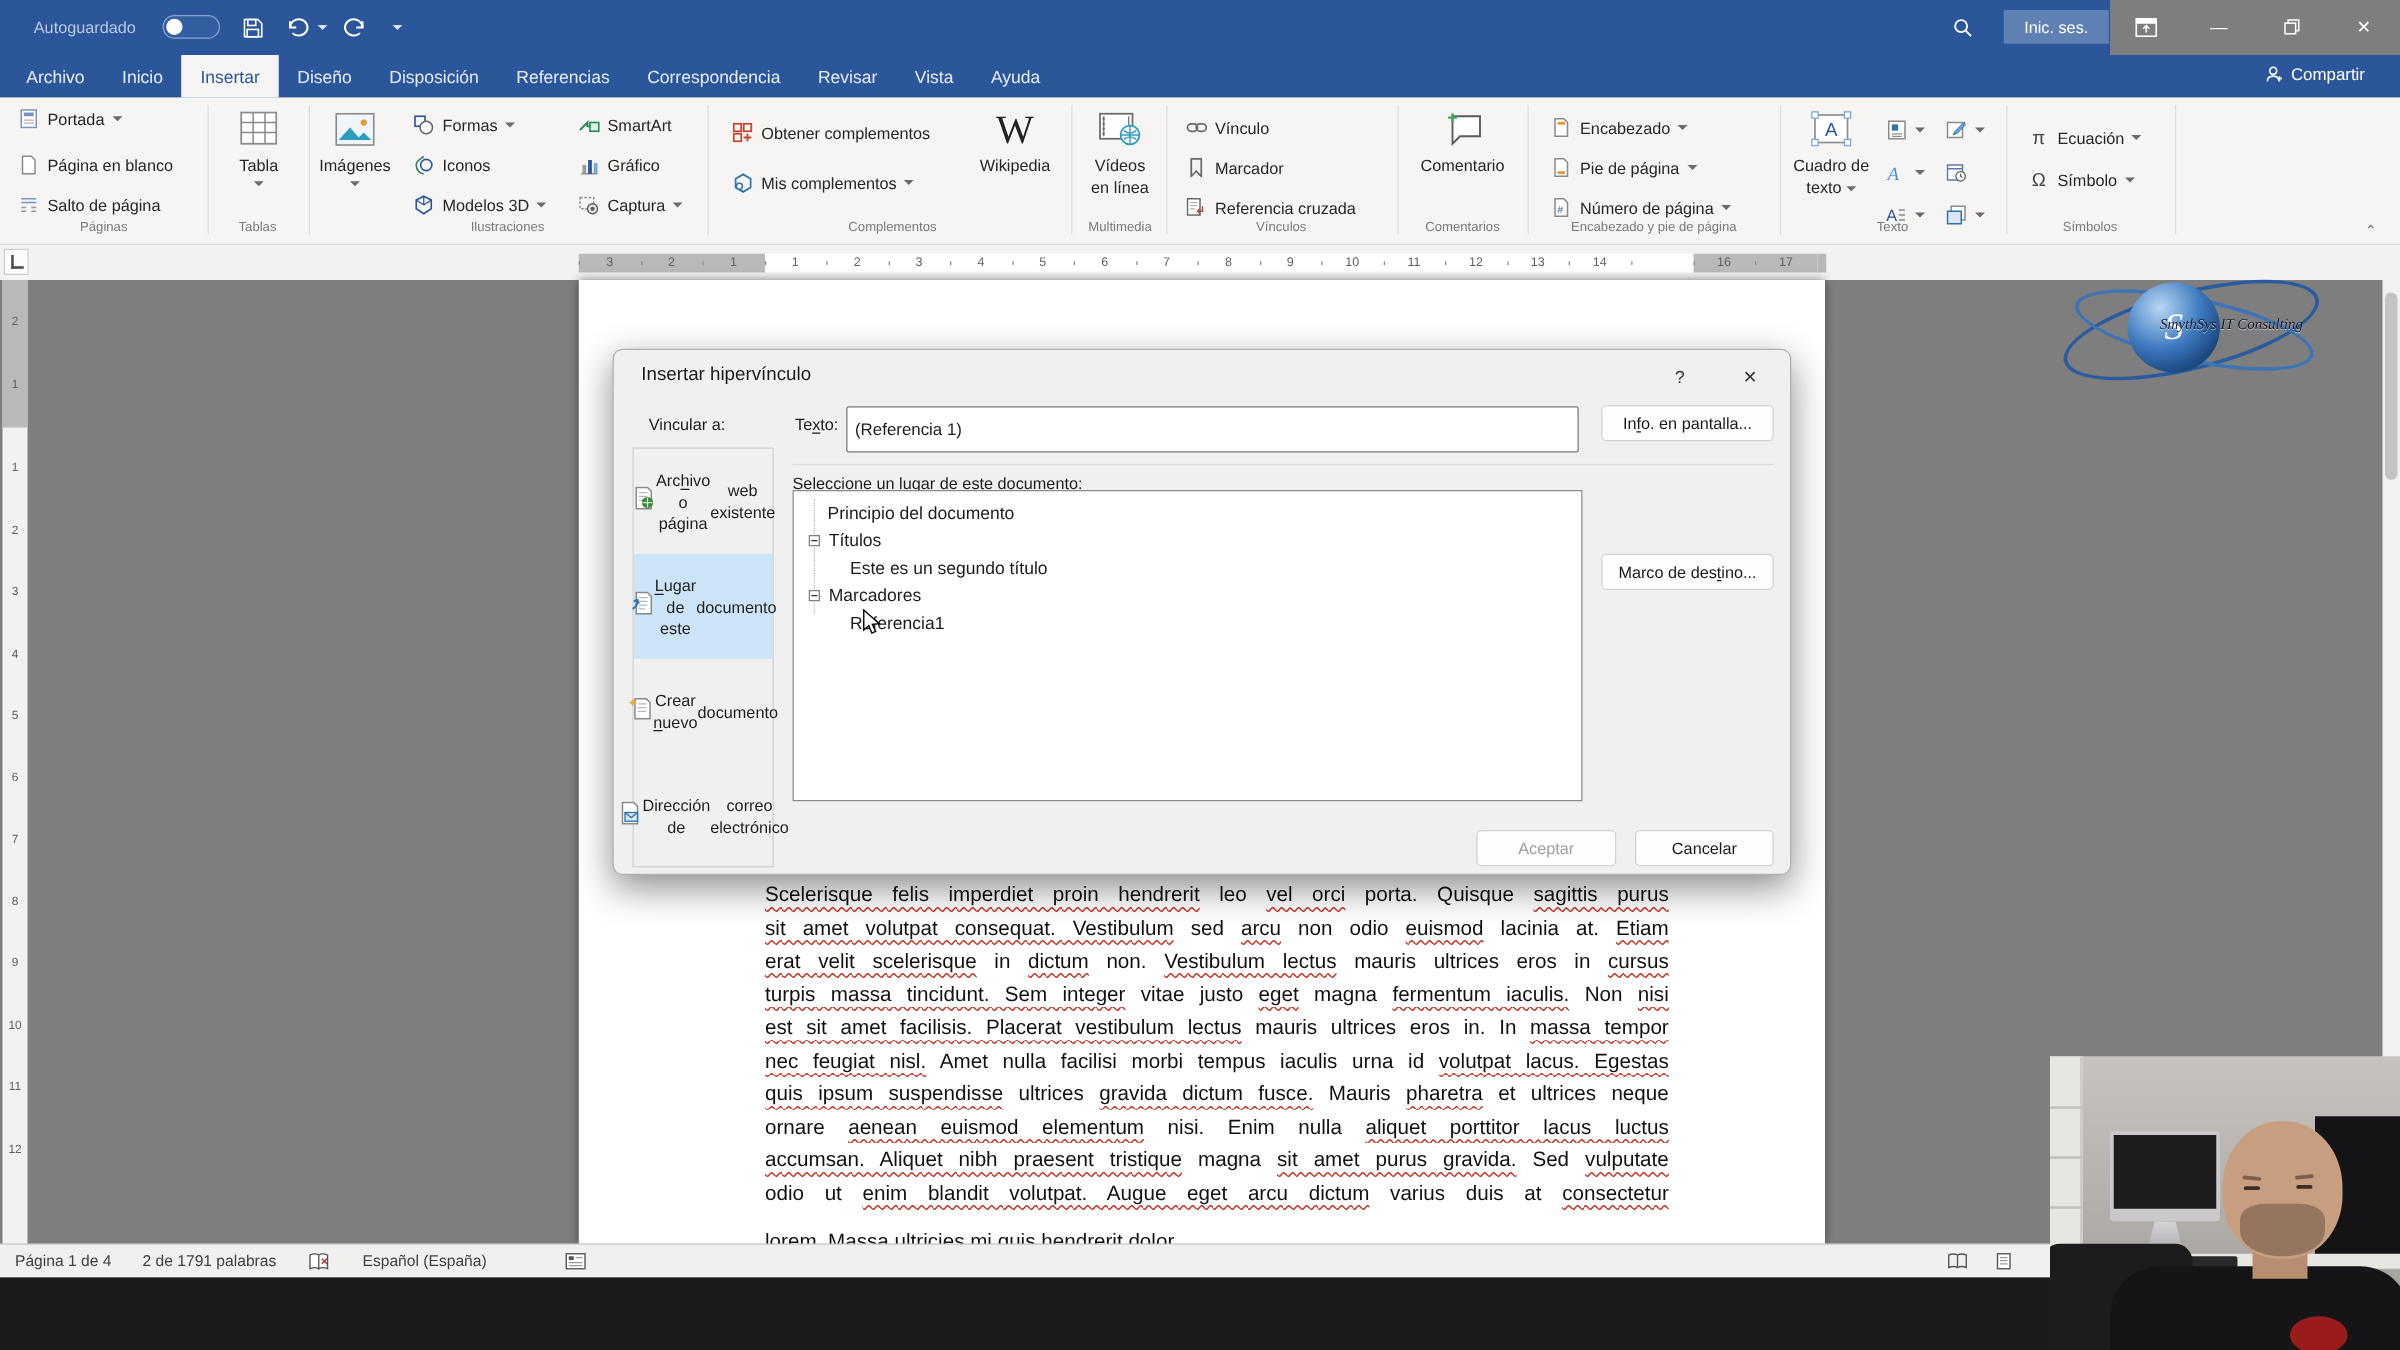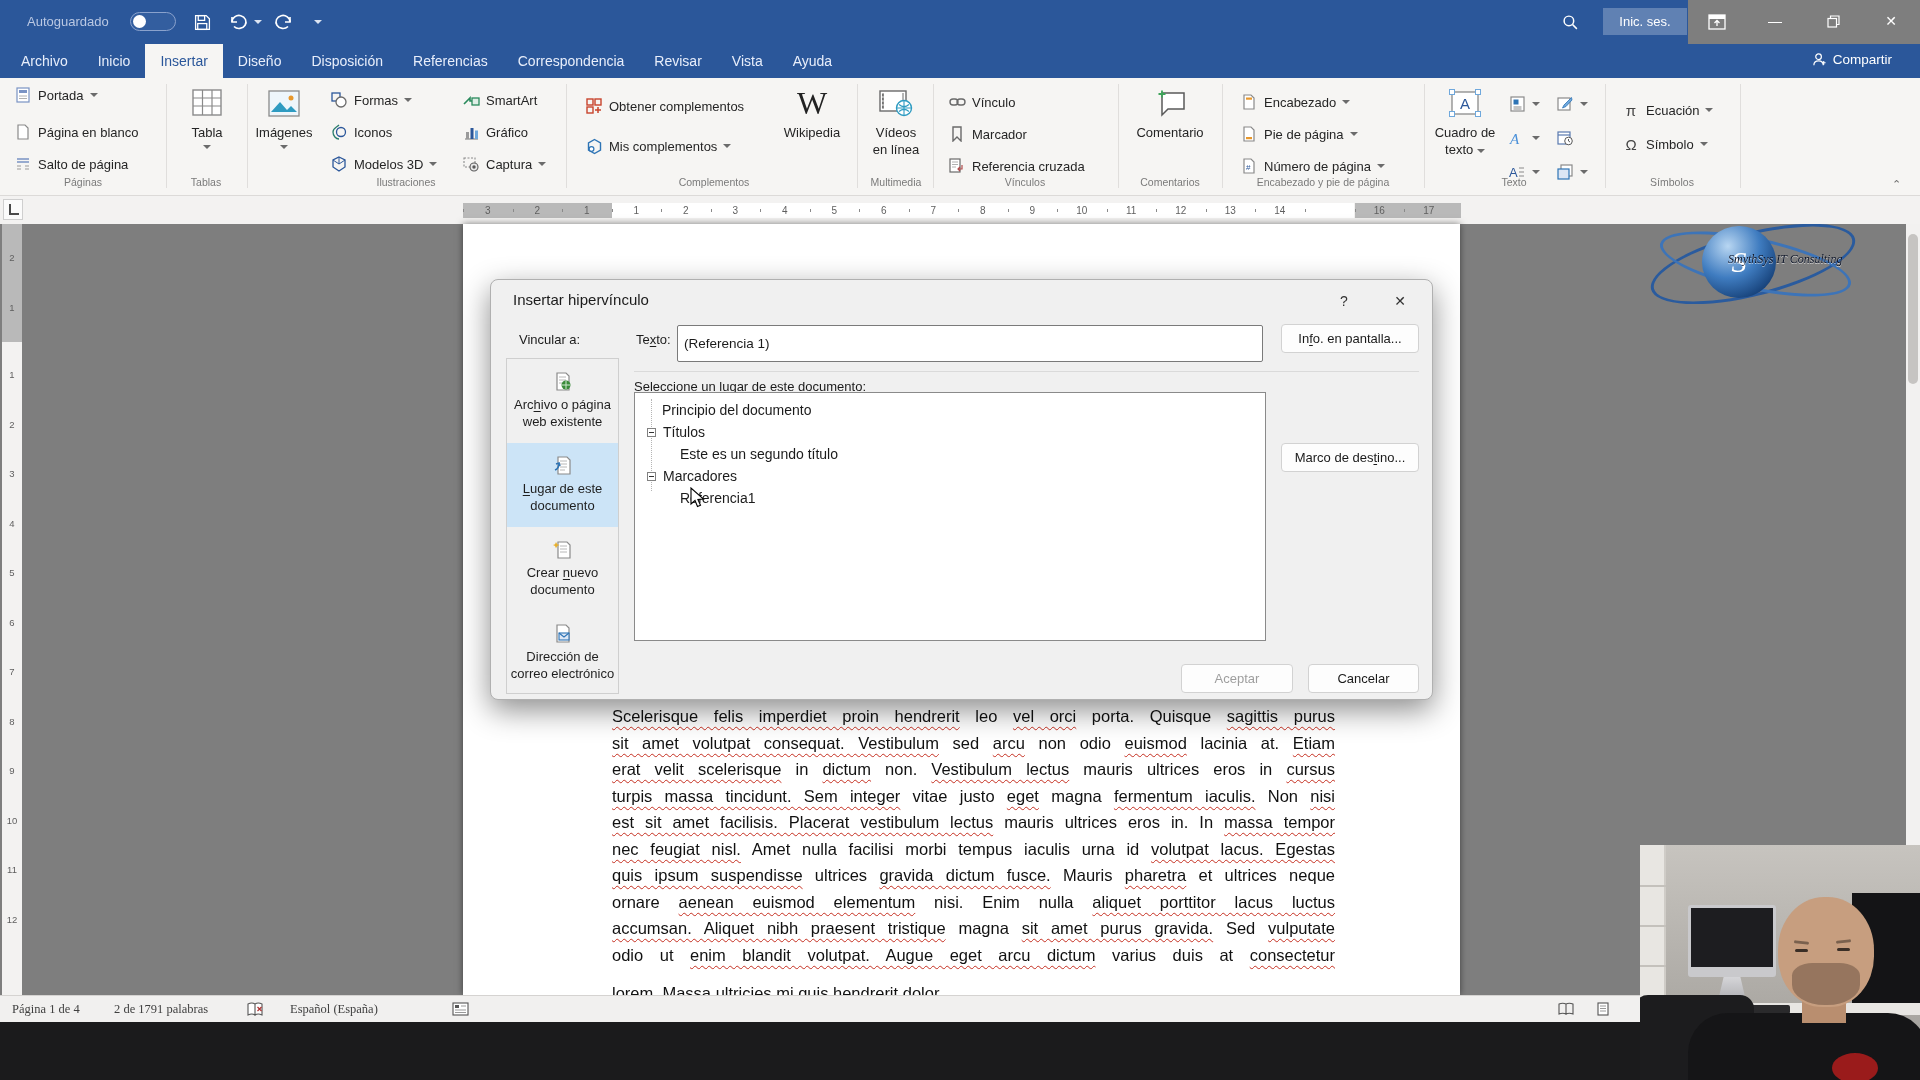--- a/index.html
+++ b/index.html
@@ -65,28 +65,28 @@
   .dlg-sys { position:absolute; top:8px; width:30px; height:26px; display:flex; align-items:center; justify-content:center; font-size:14px; color:#333; }
   .dlg-btn { position:absolute; height:29px; background:#fdfdfd; border:1px solid #d2d2d2; border-radius:4px; display:flex; align-items:center; justify-content:center; font-size:13px; color:#1a1a1a; }
   .field { position:absolute; left:186px; top:45px; width:586px; height:37px; background:#fff; border:1px solid #7a7a7a; border-radius:2px; font-size:13.5px; display:flex; align-items:center; padding-left:6px; }
   .dlg-hr { position:absolute; left:143px; top:91px; width:785px; height:1px; background:#dadada; }
   .treebox { position:absolute; left:143px; top:112px; width:632px; height:249px; background:#fff; border:1px solid #8a8a8a; font-size:14px; }
   .trow { position:absolute; left:0; height:22px; display:flex; align-items:center; }
   .texp { width:9px; height:9px; border:1px solid #818181; background:#fff; position:relative; margin-right:7px; flex:none; }
   .texp:after { content:""; position:absolute; left:1px; top:3px; width:5px; height:1px; background:#333; }
   .tguide { position:absolute; left:16px; top:6px; width:1px; height:92px; border-left:1px dotted #b5b5b5; }
   .sidebar { position:absolute; left:15px; top:78px; width:113px; height:336px; border:1px solid #cfcfcf; }
-  .sideitem { position:absolute; left:0; width:111px; height:84px; display:flex; flex-direction:column; align-items:center; justify-content:center; text-align:center; font-size:13px; line-height:17px; color:#1f1f1f; }
+  .sideitem { position:absolute; left:0; width:111px; height:84px; display:flex; align-items:center; justify-content:center; text-align:center; font-size:13px; line-height:17px; color:#1f1f1f; }
   .sideitem.sel { background:#cce4f7; }
   .sideicon { margin-bottom:4px; }
   .cursor-svg { position:absolute; left:690px; top:487px; }
 
   
   .statusbar { position:absolute; left:0; top:995px; width:1920px; height:27px; background:#f1f0ef; border-top:1px solid #d5d3d1; font-size:12.5px; color:#3f3f3f; }
-  .statusbar .it { position:absolute; top:6px;font-family:Liberation Serif, serif; }
+  .statusbar .it { position:absolute; top:6px; }
 
   
   .taskbar { position:absolute; left:0; top:1022px; width:1920px; height:58px; background:#1b1b1c; }
 
   
   .brandlogo { position:absolute; left:1640px; top:212px; width:268px; height:105px; }
   .brandlogo .el { position:absolute; border:3px solid #2a5b9e; border-radius:50%; }
   .sphere { position:absolute; left:62px; top:14px; width:74px; height:72px; border-radius:50%; background:radial-gradient(circle at 35% 28%, #b8d6f2, #3f7cc0 45%, #0a2f63 90%); display:flex; align-items:center; justify-content:center; }
   .sphere span { color:#fff; font-family:"Liberation Serif", serif; font-style:italic; font-size:30px; }
   .brandtext { position:absolute; left:88px; top:40px; width:180px; font-family:"Liberation Serif", serif; font-style:italic; font-size:12px; color:#0f172a; text-shadow:0 1px 0 rgba(255,255,255,.6); }

